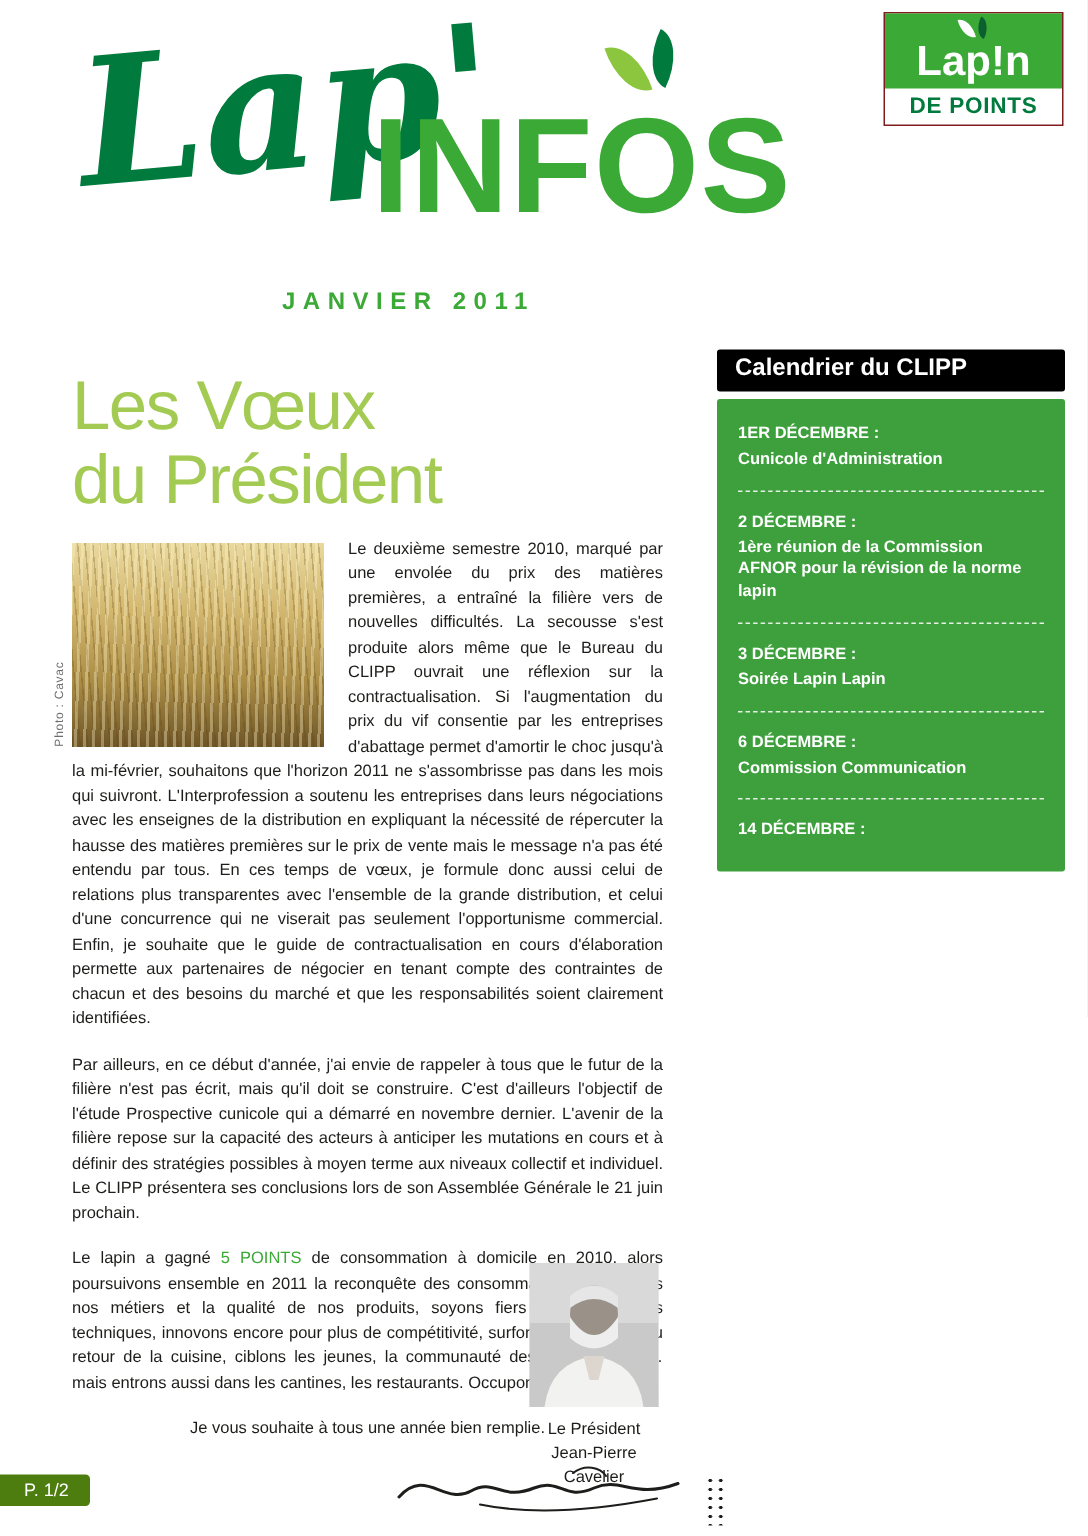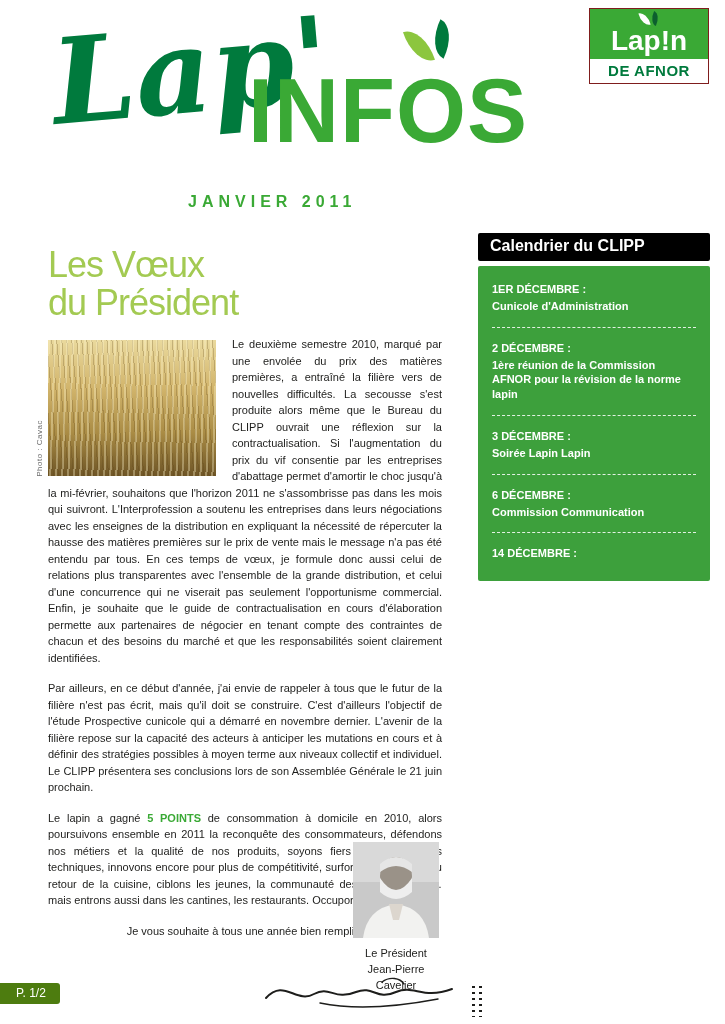--- a/index.html
+++ b/index.html
@@ -51,39 +51,39 @@
     margin-top:5px; background:#3da03c; color:#fff;
     padding:16px 14px 18px; border-radius:2px;
   }
   .event { font-size:11px; font-weight:bold; line-height:1.35; }
   .event-date { display:block; margin-bottom:2px; }
   .event-sep { border:none; border-top:1px dashed rgba(255,255,255,.85); margin:13px 0; }
 
   
   .article { position:absolute; left:48px; top:246px; width:394px; }
   .article-title {
-    font-weight:400; font-size:36px; line-height:1.06; color:#a3ca52;
+    font-weight:400; font-size:46px; line-height:1.06; color:#a3ca52;
     letter-spacing:-1px; margin-bottom:14px;
   }
   .wheat-wrap { float:left; position:relative; width:168px; height:136px; margin:4px 16px 6px 0; }
   .wheat-photo {
     width:100%; height:100%;
     background:
       repeating-linear-gradient(92deg, rgba(255,246,205,.35) 0 2px, rgba(0,0,0,0) 2px 6px),
       repeating-linear-gradient(85deg, rgba(90,65,20,.25) 0 1px, rgba(0,0,0,0) 1px 5px),
       linear-gradient(180deg,#ead99d 0%, #d2b56c 35%, #aa8c45 68%, #6e5526 100%);
   }
   .photo-credit {
     position:absolute; left:-13px; bottom:0;
     writing-mode:vertical-rl; transform:rotate(180deg);
     font-size:8px; color:#6d6d6d; letter-spacing:.5px;
   }
   .body-par { font-size:11px; line-height:1.5; text-align:justify; margin-bottom:14px; }
   .closing { margin-top:4px; text-align:center; }
-  .highlight { color:#3aa935; font-weight:bold;margin-top:46px; }
+  .highlight { color:#3aa935; font-weight:normal;margin-top:46px; }
 
   
   .president-block { position:absolute; left:348px; top:842px; width:96px; text-align:center; }
   .president-photo {
     width:86px; height:96px; margin:0 auto;
     background:linear-gradient(180deg,#e2e2e2,#b9b9b9);
     display:block; overflow:hidden;
   }
   .president-caption { margin-top:8px; font-size:11px; line-height:1.45; color:#1d1d1b; }
   .signature { position:absolute; left:262px; top:970px; }
@@ -111,21 +111,21 @@
     <span class="leaf leaf-lime"></span>
     <span class="leaf leaf-dark"></span>
     <div class="issue-date">JANVIER 2011</div>
 
     <div class="brand">
       <div class="brand-top">
         <span class="brand-leaf a"></span>
         <span class="brand-leaf b"></span>
         <span class="word">Lap!n</span>
       </div>
-      <div class="brand-bottom">DE AFNOR</div>
+      <div class="brand-bottom">DE POINTS</div>
     </div>
   </div>
 
   <aside class="sidebar">
     <div class="sidebar-header">Calendrier du CLIPP</div>
     <div class="sidebar-body">
 
       <div class="event">
         <span class="event-date">1ER DÉCEMBRE :</span>
         <span class="event-text">Cunicole d'Administration</span>

